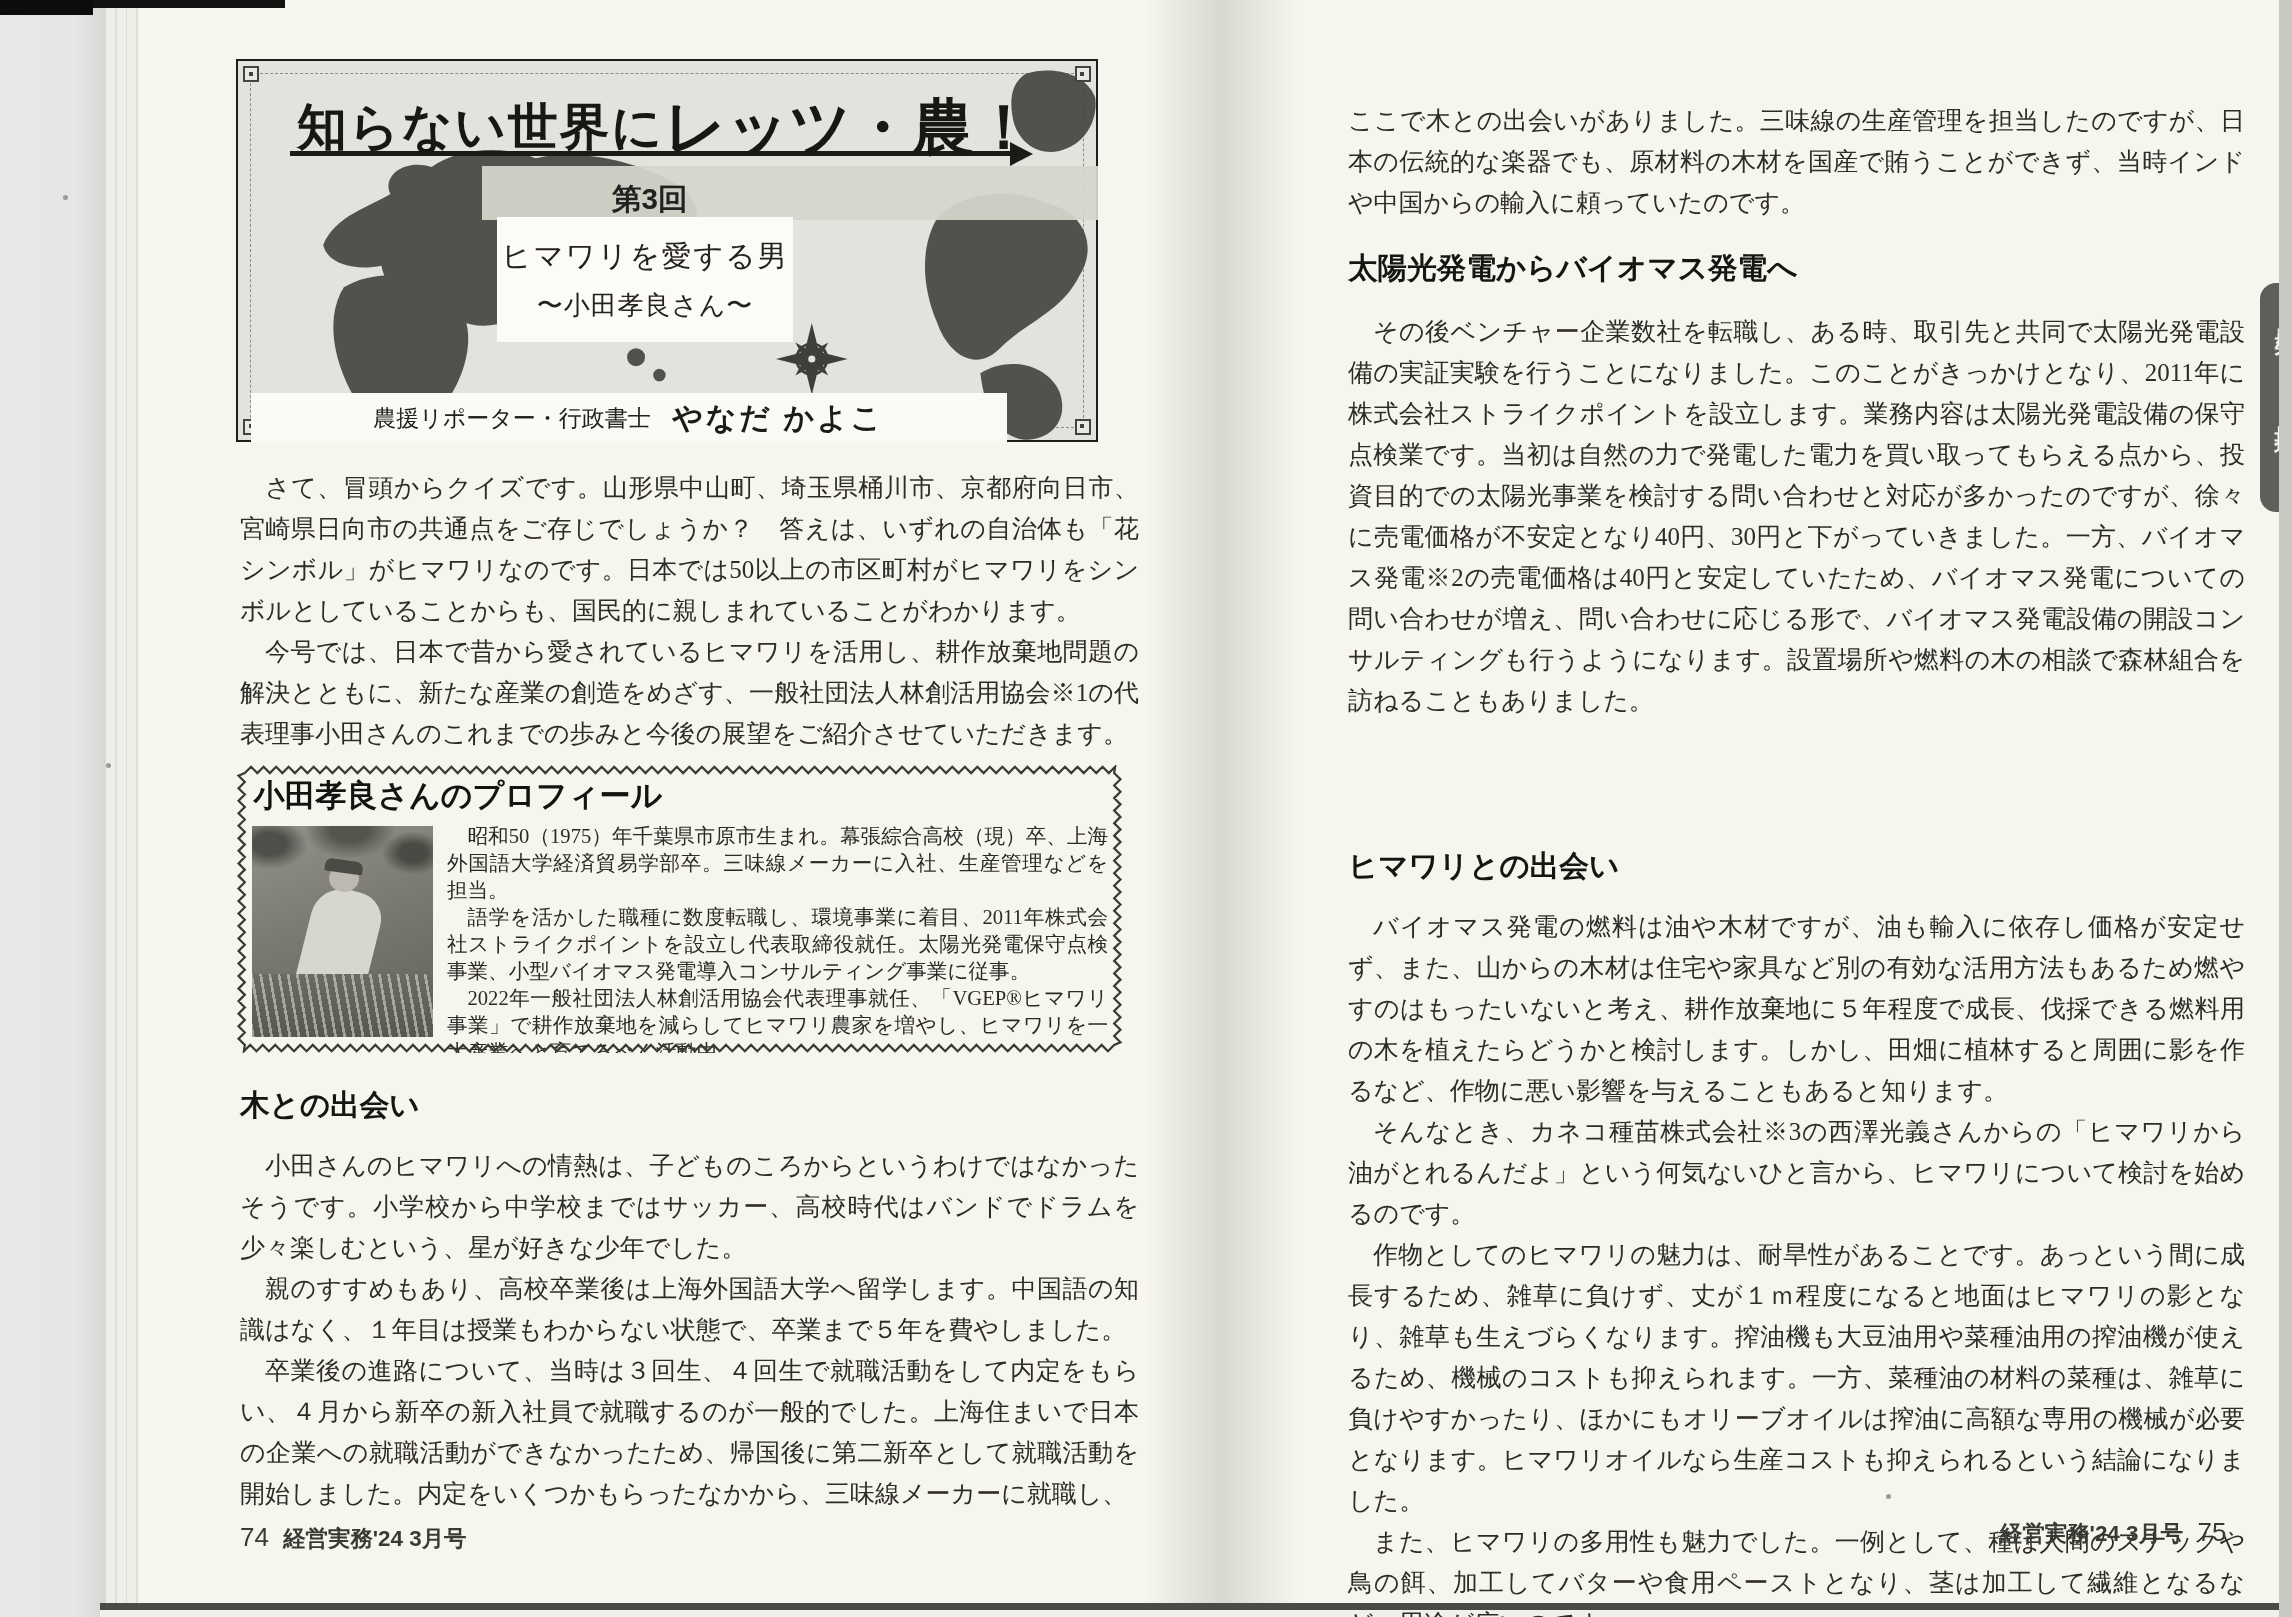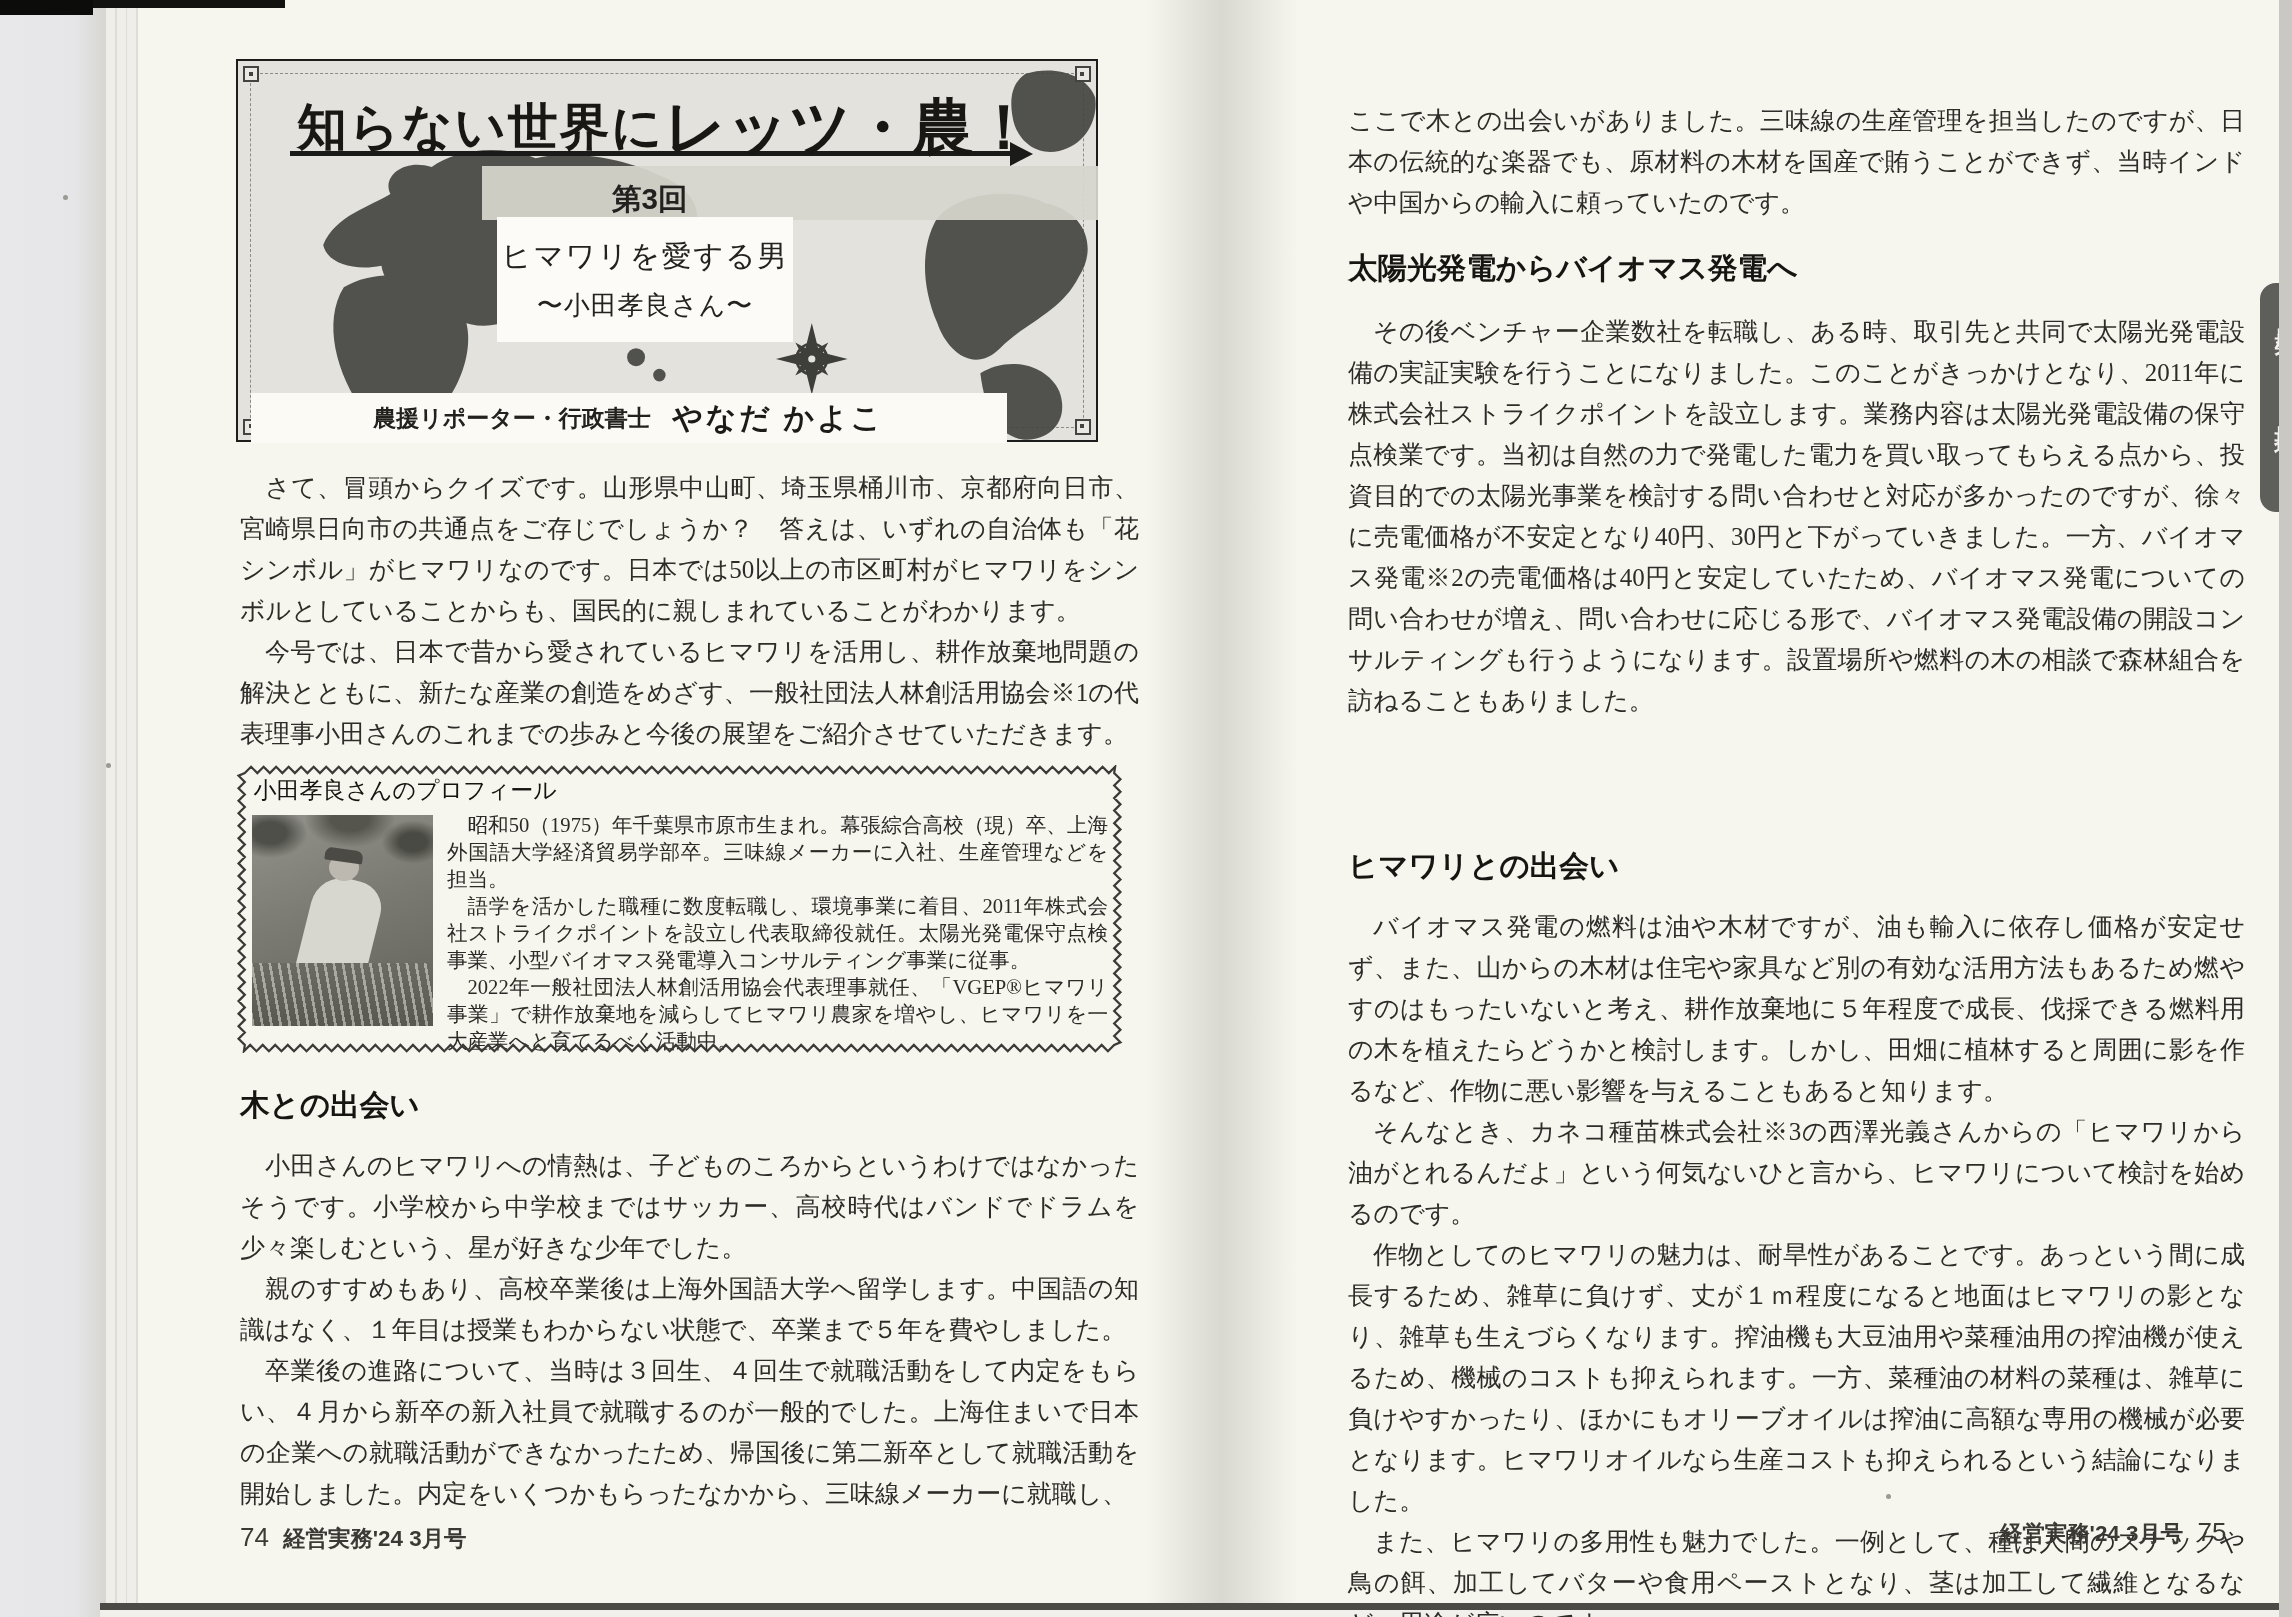--- a/index.html
+++ b/index.html
@@ -32,35 +32,35 @@
   .title-arrow-line{position:absolute;left:52px;top:90px;width:722px;height:5.4px;background:#1a1a18;z-index:2;}
   .title-arrow-head{position:absolute;left:772px;top:81px;width:0;height:0;z-index:2;
       border-left:23px solid #1a1a18;border-top:12.5px solid transparent;border-bottom:12.5px solid transparent;}
   .episode{position:absolute;left:374px;top:118px;font-size:29.6px;font-weight:800;color:#222120;z-index:3;}
   .subtitle-box{position:absolute;left:259px;top:156px;width:296px;height:125px;background:#fcfbf7;z-index:3;
       display:flex;flex-direction:column;align-items:center;justify-content:center;font-family:Liberation Serif, serif;}
   .sub1{font-size:29.6px;letter-spacing:1.8px;color:#24221e;}
   .sub2{font-size:26px;letter-spacing:0.9px;color:#24221e;margin-top:10.7px;}
   .credit-band{position:absolute;left:12.5px;top:332px;width:756px;height:50px;background:#fbfaf5;z-index:3;
       display:flex;align-items:center;justify-content:center;gap:21.5px;}
-  .credit-role{font-size:23px;font-weight:700;color:#22211e;}
+  .credit-role{font-size:23px;font-weight:400;color:#22211e;}
   .credit-name{font-size:30px;font-weight:800;letter-spacing:2.7px;color:#1c1b18;}
 
   
   .col{position:absolute;}
   .body-p{font-size:25px;line-height:41px;text-align:justify;text-indent:1em;margin:0;color:#2e2c28;}
   .no-indent{text-indent:0;}
   .section-h{font-size:29.6px;font-weight:bold;color:#161511;margin:32px 0 19.7px 0;}
   .r-h1{margin:25px 0 21.5px 0;}
   .r-h2{margin:125px 0 19.7px 0;}
 
   
   .profile-box{position:relative;width:887px;height:288px;margin:10.7px 0 0 -4.5px;box-sizing:border-box;padding:9px 14.3px;overflow:hidden;}
   .zz-svg{position:absolute;left:0;top:0;width:887px;height:288px;}
-  .pf-title{font-size:23px;font-weight:400;color:#141310;margin:1.8px 0 5.4px 3.6px;}
+  .pf-title{font-size:31px;font-weight:700;color:#141310;margin:1.8px 0 5.4px 3.6px;}
   .pf-photo{float:left;width:181px;height:211px;margin:3.6px 14.3px 3.6px 1.8px;position:relative;overflow:hidden;
       background:linear-gradient(160deg,#93938d 0%,#7a7a72 45%,#61615a 100%);}
   .ph-foliage{position:absolute;left:-18px;top:-27px;width:215px;height:116px;
       background:radial-gradient(54px 36px at 36px 45px,#4f4f49 30%,transparent 70%),
                  radial-gradient(63px 40px at 116px 31px,#55554e 30%,transparent 72%),
                  radial-gradient(45px 31px at 179px 54px,#4a4a44 30%,transparent 70%);}
   .ph-person{position:absolute;left:52px;top:63px;width:70px;height:115px;background:#d8d7cf;border-radius:32px 27px 16px 19.7px;transform:rotate(14deg);}
   .ph-head{position:absolute;left:77px;top:39px;width:30px;height:27px;background:#bdb9b0;border-radius:50%;}
   .ph-cap{position:absolute;left:73px;top:34px;width:38px;height:12.5px;background:#4c4a45;border-radius:7.2px 7.2px 1.8px 1.8px;transform:rotate(8deg);}
   .ph-grass{position:absolute;left:0;bottom:0;width:100%;height:63px;

